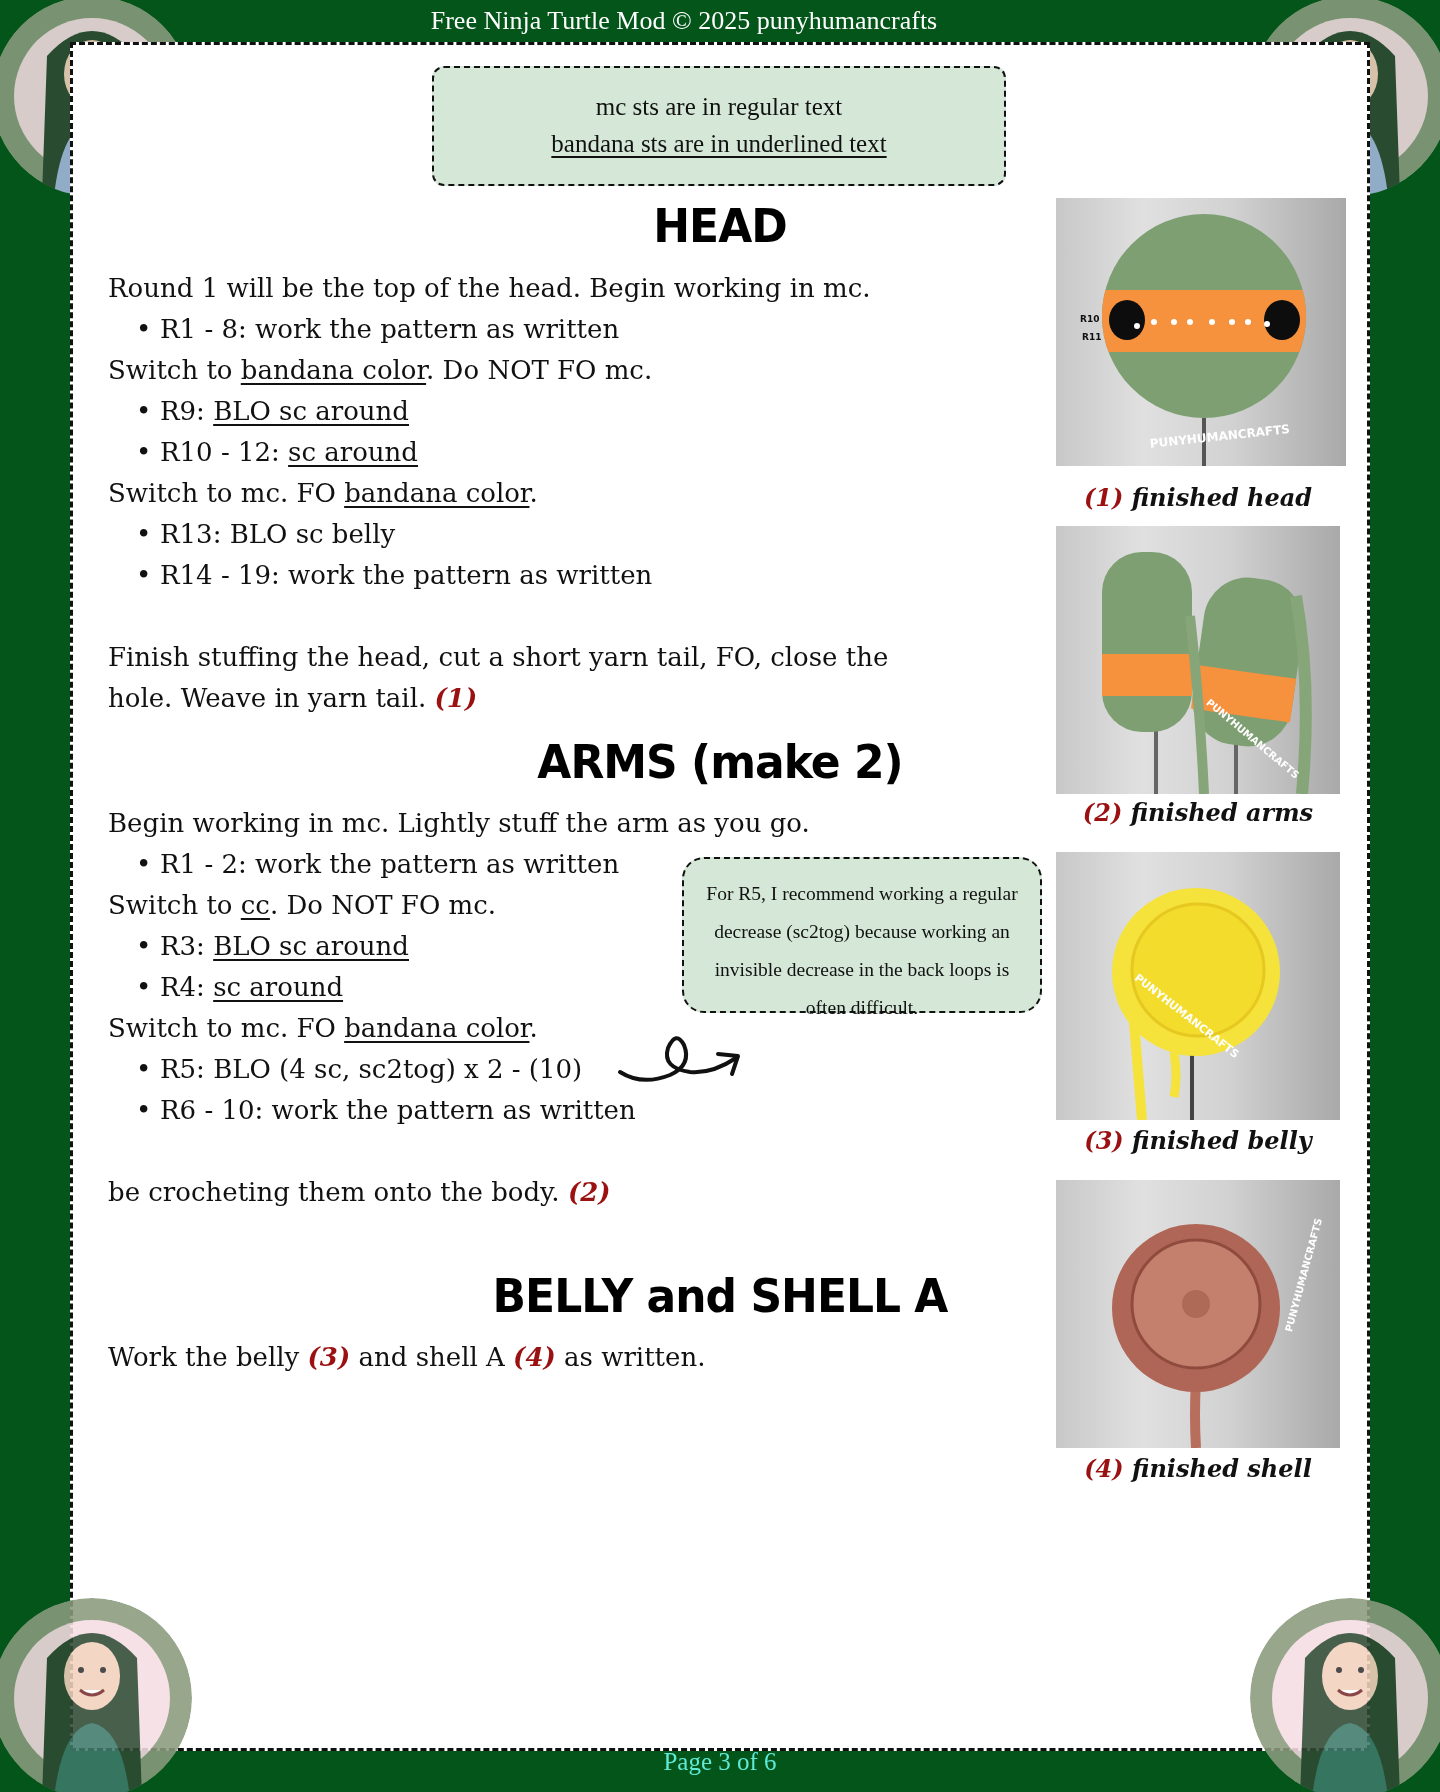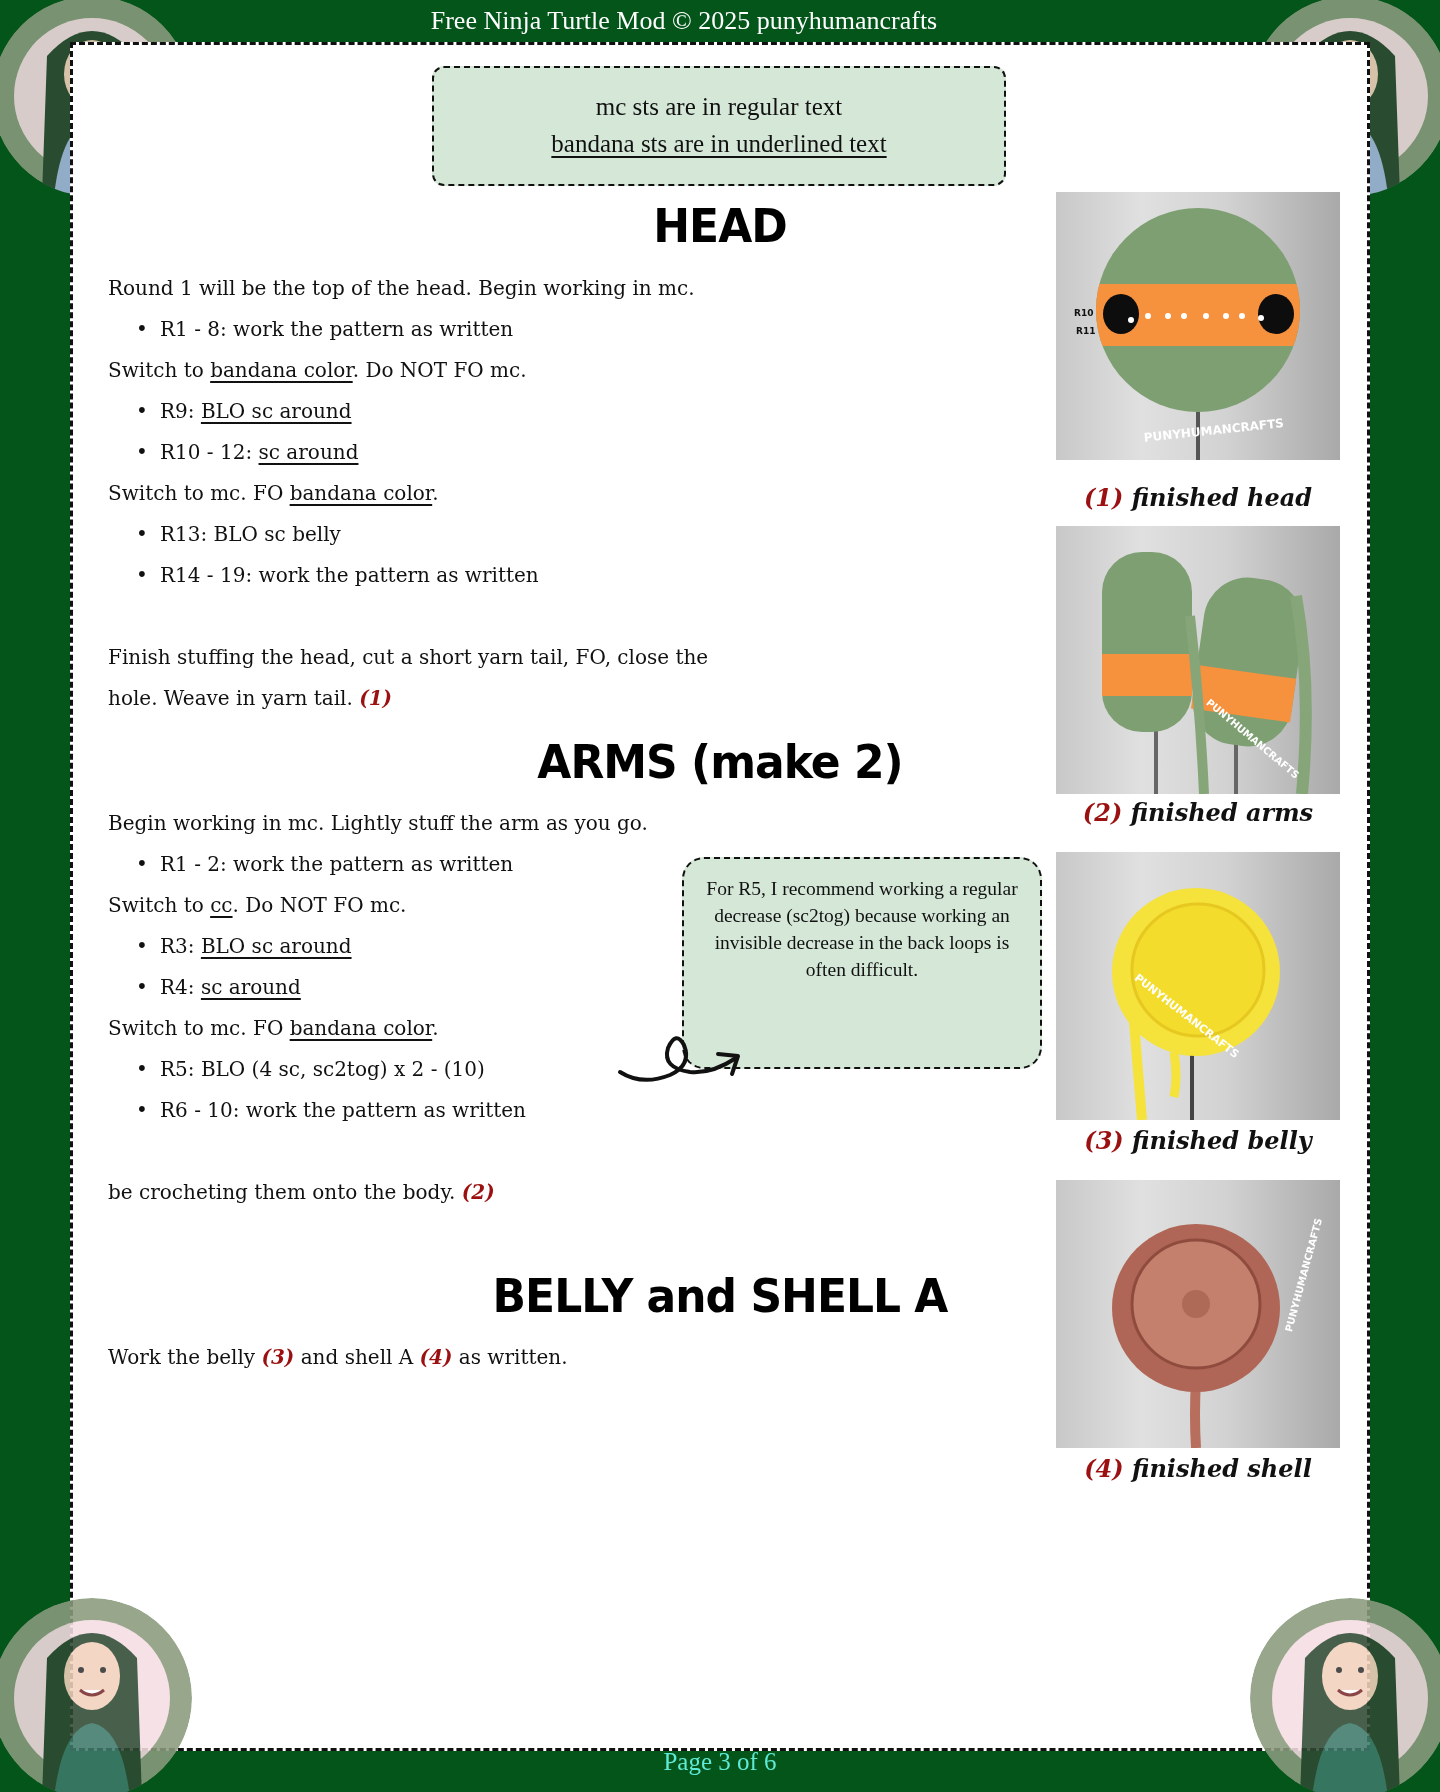--- a/index.html
+++ b/index.html
@@ -36,32 +36,32 @@
     }
     .u { text-decoration: underline; text-underline-offset: 4px; }
     .heading {
       position: absolute; left: 0; width: 1440px; text-align: center;
       font-family: "DejaVu Sans", sans-serif; font-weight: bold;
       font-size: 44px; letter-spacing: -1px; color: #000;
       transform: scaleY(1.05);
     }
     .text-block {
       position: absolute; left: 108px;
-      font-family: "DejaVu Serif", serif; font-size: 20px; line-height: 41px;
+      font-family: "DejaVu Serif", serif; font-size: 26px; line-height: 41px;
       color: #111;
     }
     .text-block .line { white-space: nowrap; height: 41px; }
     .text-block .bullet { padding-left: 28px; }
     .text-block .bullet::before { content: "•"; display: inline-block; width: 24px; }
     .ref { color: #9b1111; font-style: italic; font-weight: bold; }
     .note-box {
-      position: absolute; left: 682px; top: 857px; width: 360px; height: 212px;
+      position: absolute; left: 682px; top: 857px; width: 360px; height: 156px;
       background: #d5e8d8; border: 2.5px dashed #111; border-radius: 22px;
       box-sizing: border-box; text-align: center;
-      font-family: "Liberation Serif", serif; font-size: 19.5px; line-height: 27px;
+      font-family: "Liberation Serif", serif; font-size: 19.5px; line-height: 38px;
       padding-top: 16px;
     }
     .arrow { position: absolute; left: 612px; top: 1020px; width: 140px; height: 70px; }
     .photo {
       position: absolute; left: 1056px; width: 284px; height: 268px;
       overflow: hidden; background: linear-gradient(90deg,#c8c8c8 0%,#e0e0e0 30%,#d2d2d2 60%,#a9a9a9 100%);
     }
     .caption {
       position: absolute; left: 1040px; width: 316px; text-align: center;
       font-family: "DejaVu Serif", serif; font-style: italic; font-weight: bold;
@@ -172,21 +172,21 @@
 <svg class="arrow" viewBox="0 0 140 70">
   <path d="M8 52 Q30 66 58 55 Q80 45 72 25 Q64 10 56 28 Q50 48 78 52 Q100 54 124 38" fill="none" stroke="#111" stroke-width="4" stroke-linecap="round"></path>
   <path d="M106 34 L126 36 L120 54" fill="none" stroke="#111" stroke-width="4" stroke-linecap="round" stroke-linejoin="round"></path>
 </svg>
 
 <div class="heading" style="top:1270px;">BELLY and SHELL A</div>
 <div class="text-block" style="top:1337px;">
   <div class="line"><span>Work the belly </span><span class="ref">(3)</span><span> and shell A </span><span class="ref">(4)</span><span> as written.</span></div>
 </div>
 
-<div class="photo" style="top:192px;">
+<div class="photo" style="top:198px;padding-left:6px;">
   <svg width="284" height="268" viewBox="0 0 284 268">
     <rect x="140" y="220" width="4" height="48" fill="#555"></rect>
     <circle cx="142" cy="118" r="102" fill="#7e9f72"></circle>
     <clipPath id="hc">
         <circle cx="142" cy="118" r="102"></circle>
       </clipPath>
     <rect x="30" y="92" width="230" height="62" fill="#f6913e" clip-path="url(#hc)"></rect>
     <ellipse cx="65" cy="122" rx="18" ry="20" fill="#0d0d0d"></ellipse>
     <ellipse cx="220" cy="122" rx="18" ry="20" fill="#0d0d0d"></ellipse>
     <g fill="#fff">

